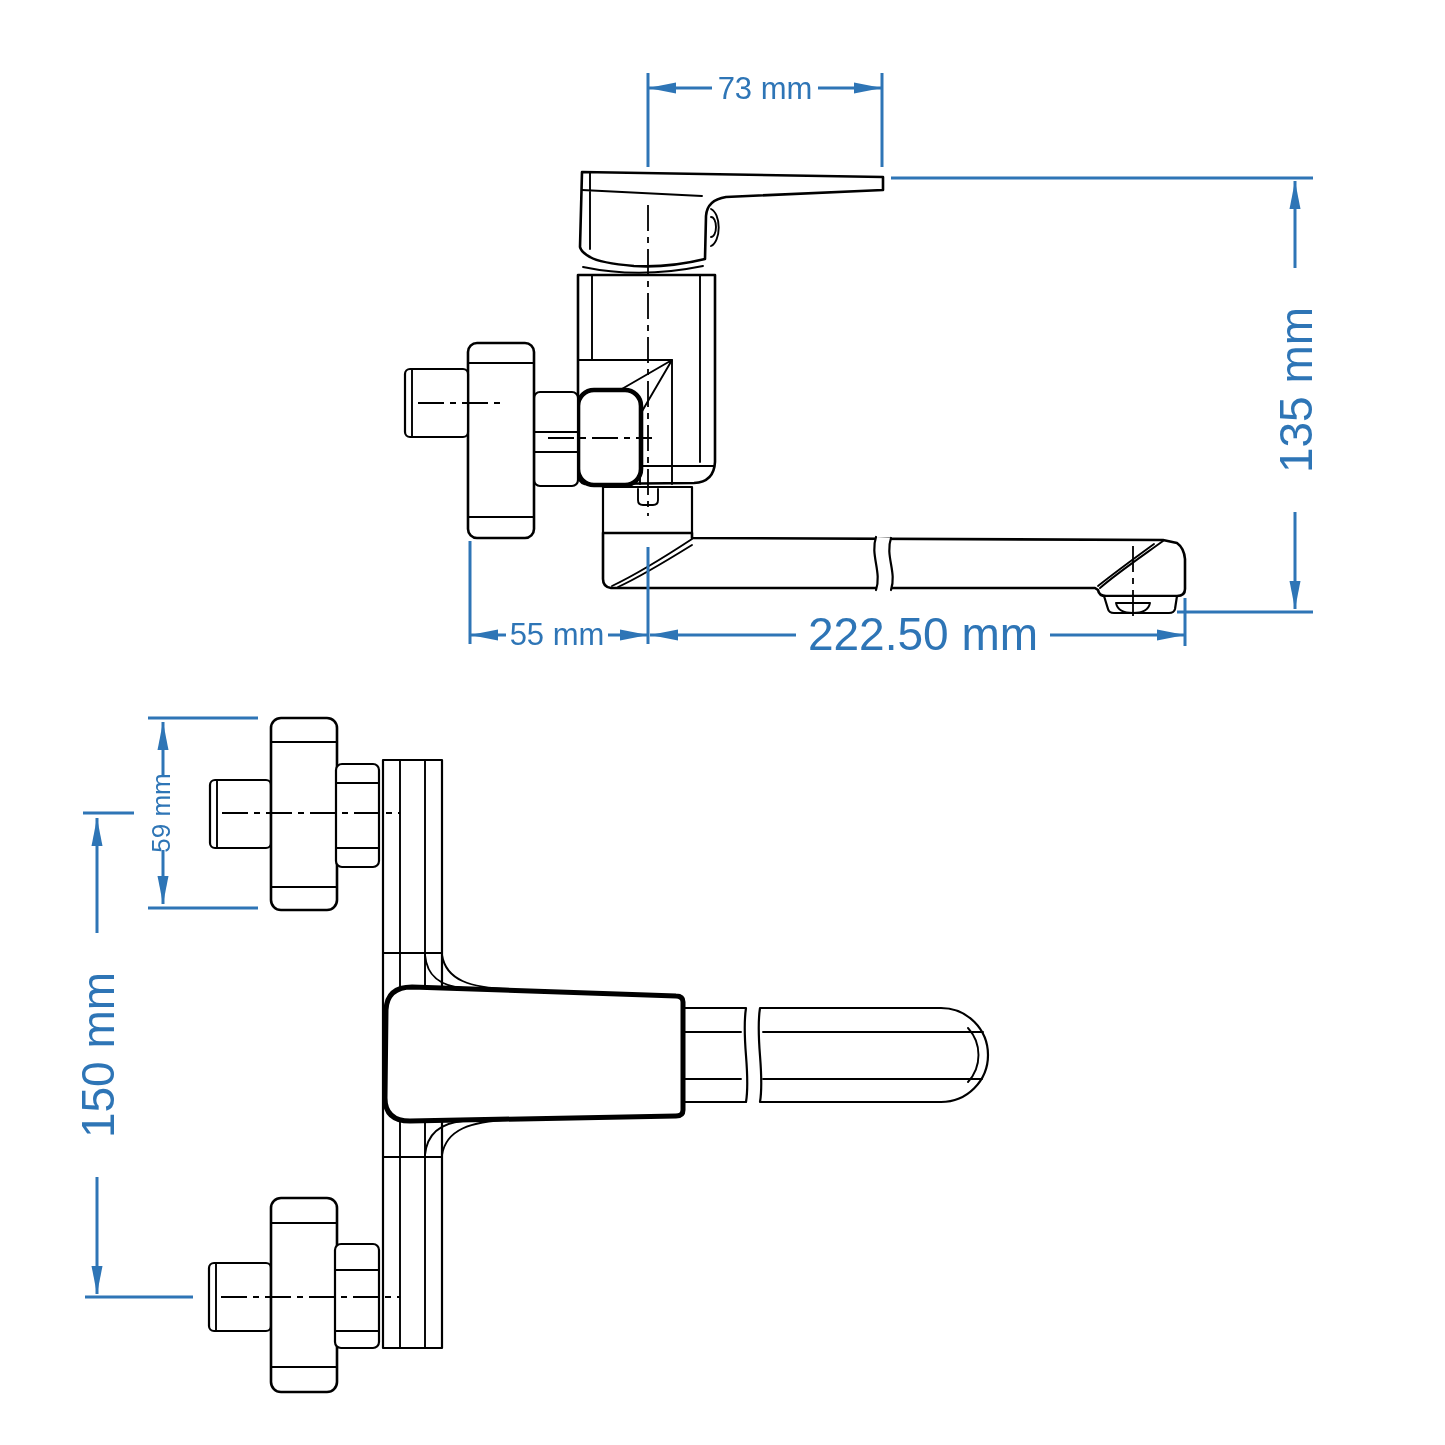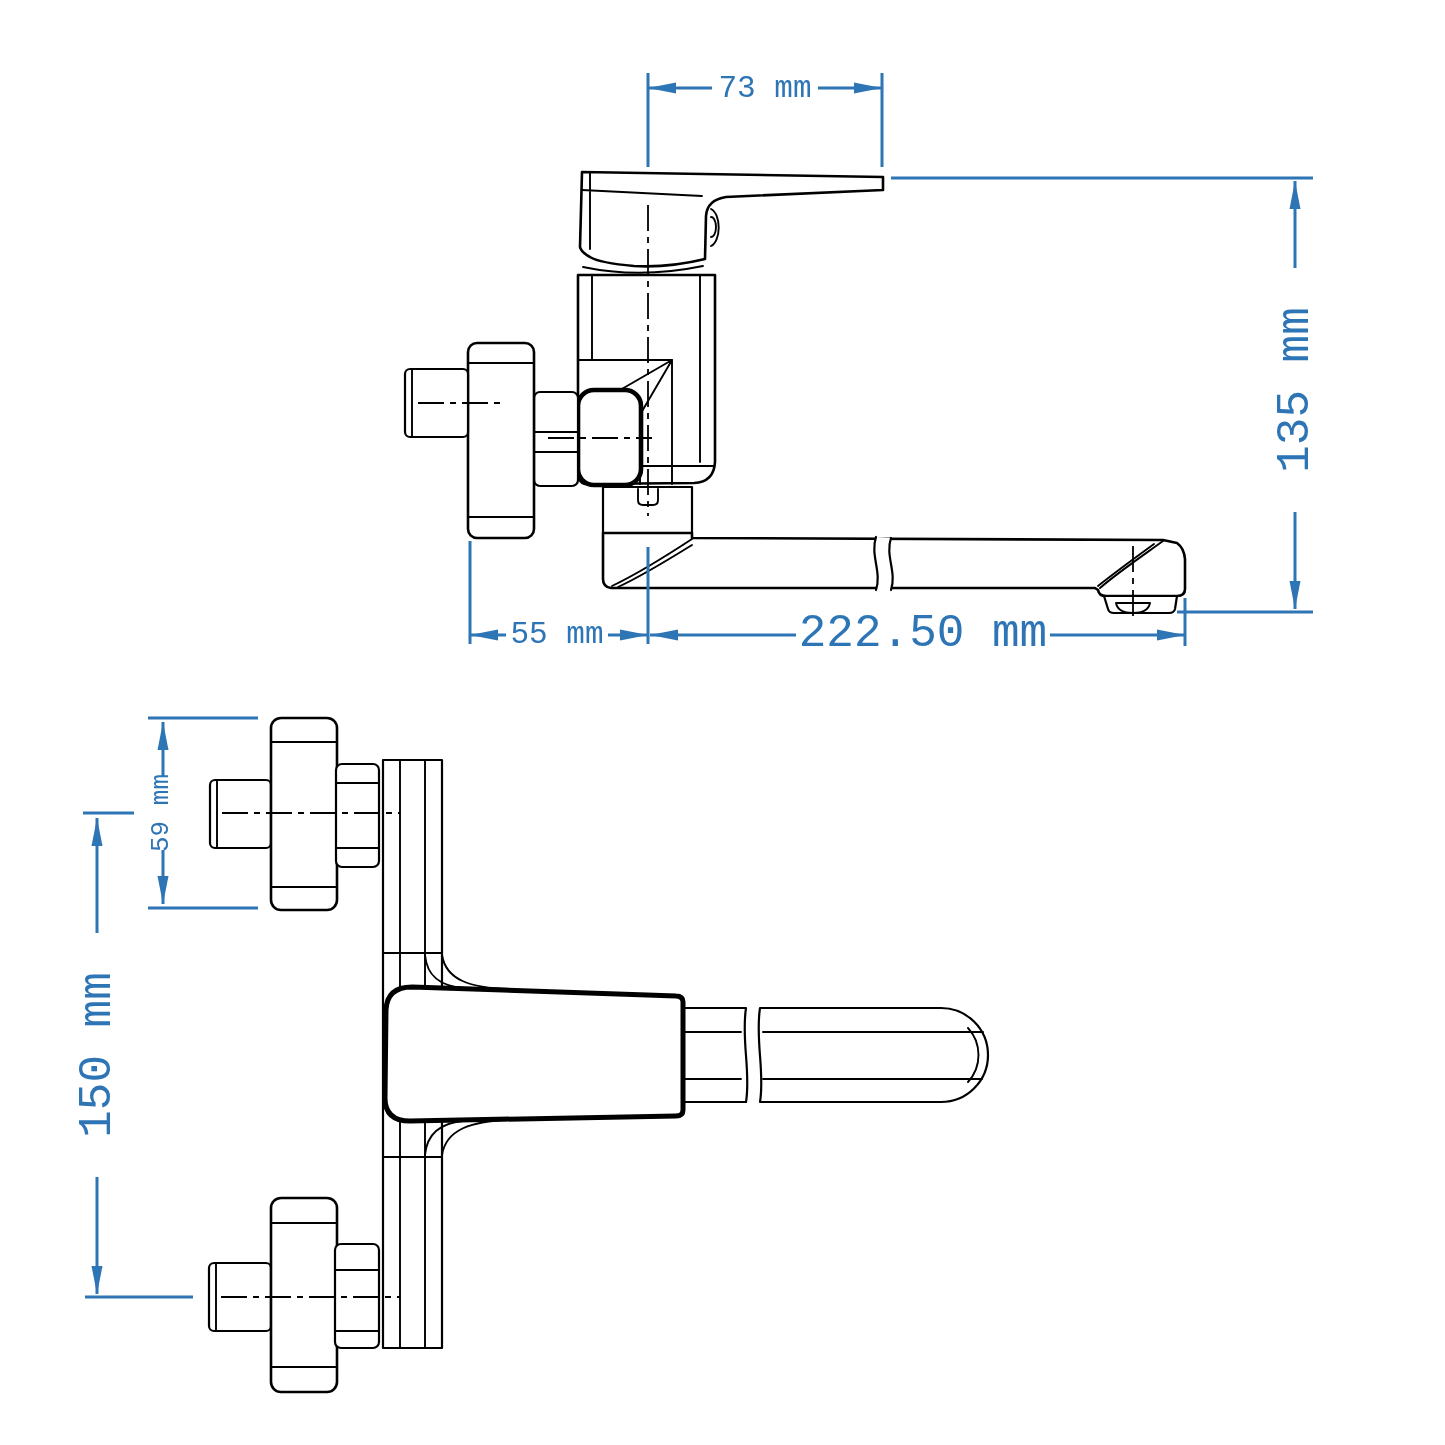--- a/index.html
+++ b/index.html
@@ -1,21 +1,21 @@
 <!DOCTYPE html>
 <html style="--dim: #2E75B6; --ink: #000000; --bg: #FFFFFF;"><head>
 <meta charset="utf-8">
 <style>
   :root{
     --dim:#2E75B6;
     --ink:#000000;
     --bg:#FFFFFF;
   }
   html,body{margin:0;padding:0;background:var(--bg);}
-  .stage{width:1445px;height:1445px;position:relative;background:var(--bg);font-family:Liberation Mono, monospace;}
+  .stage{width:1445px;height:1445px;position:relative;background:var(--bg);font-family:Liberation Sans, sans-serif;}
   svg{display:block;}
   
   .ln{stroke:var(--ink);stroke-width:2.2;fill:none;stroke-linecap:round;stroke-linejoin:round;}
   .thin{stroke-width:1.9;}
   .md{stroke-width:2.6;}
   .bold{stroke-width:4.6;}
   .xbold{stroke-width:5;}
   .w{fill:#ffffff;}
   .gapband{fill:#ffffff;stroke:none;}
   

